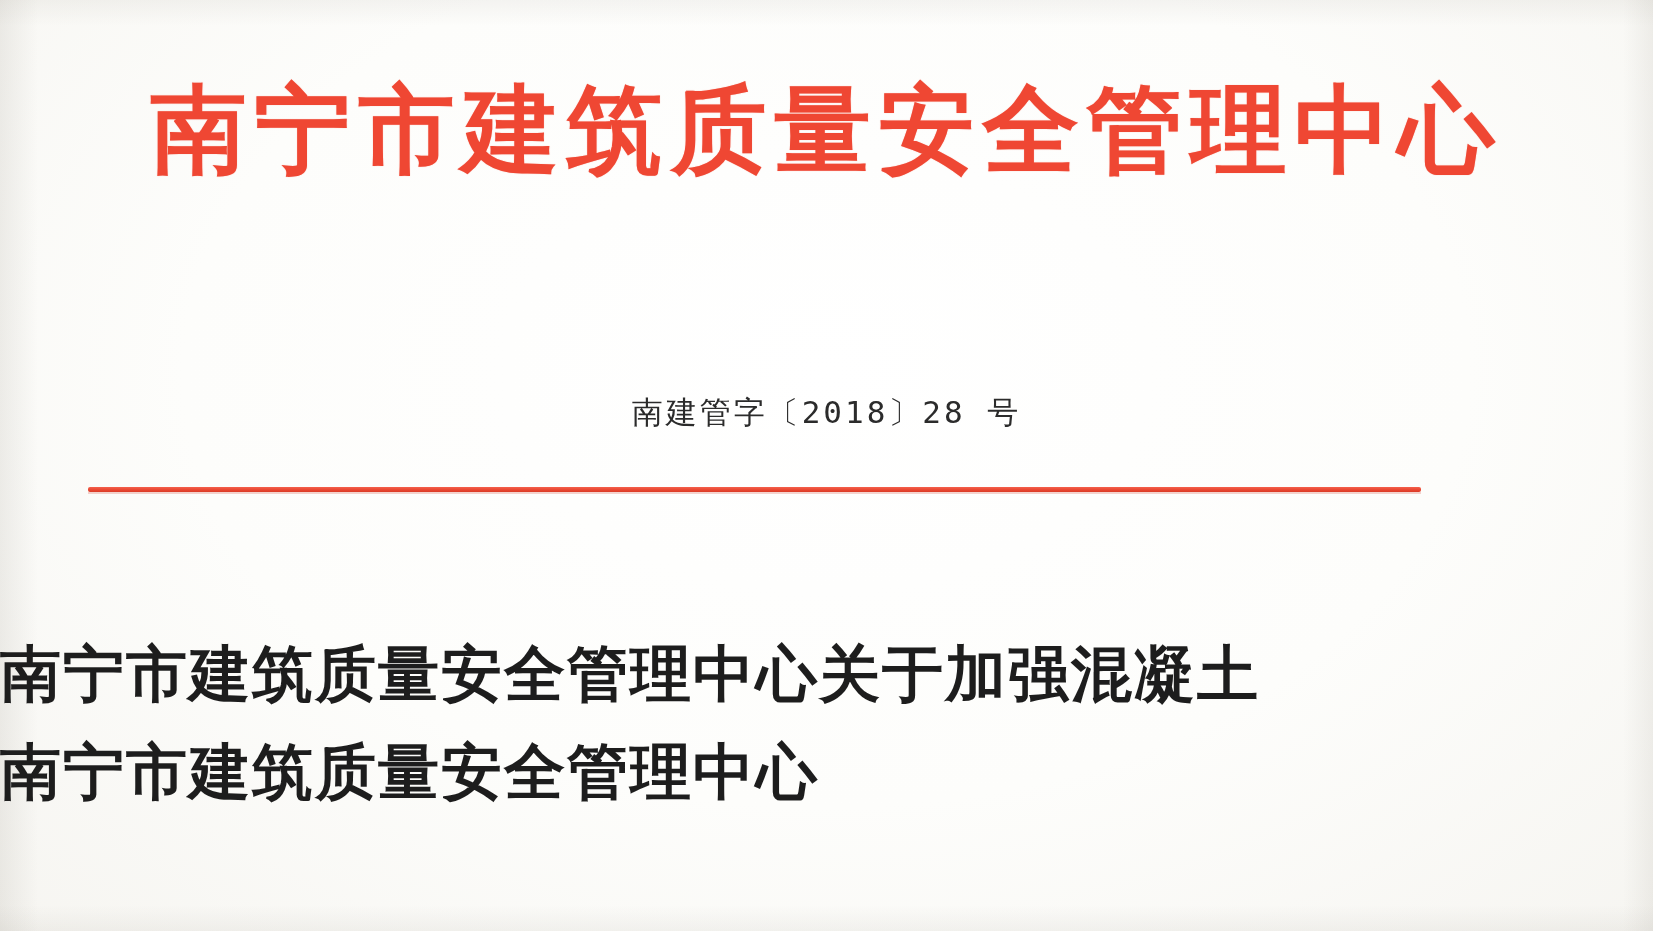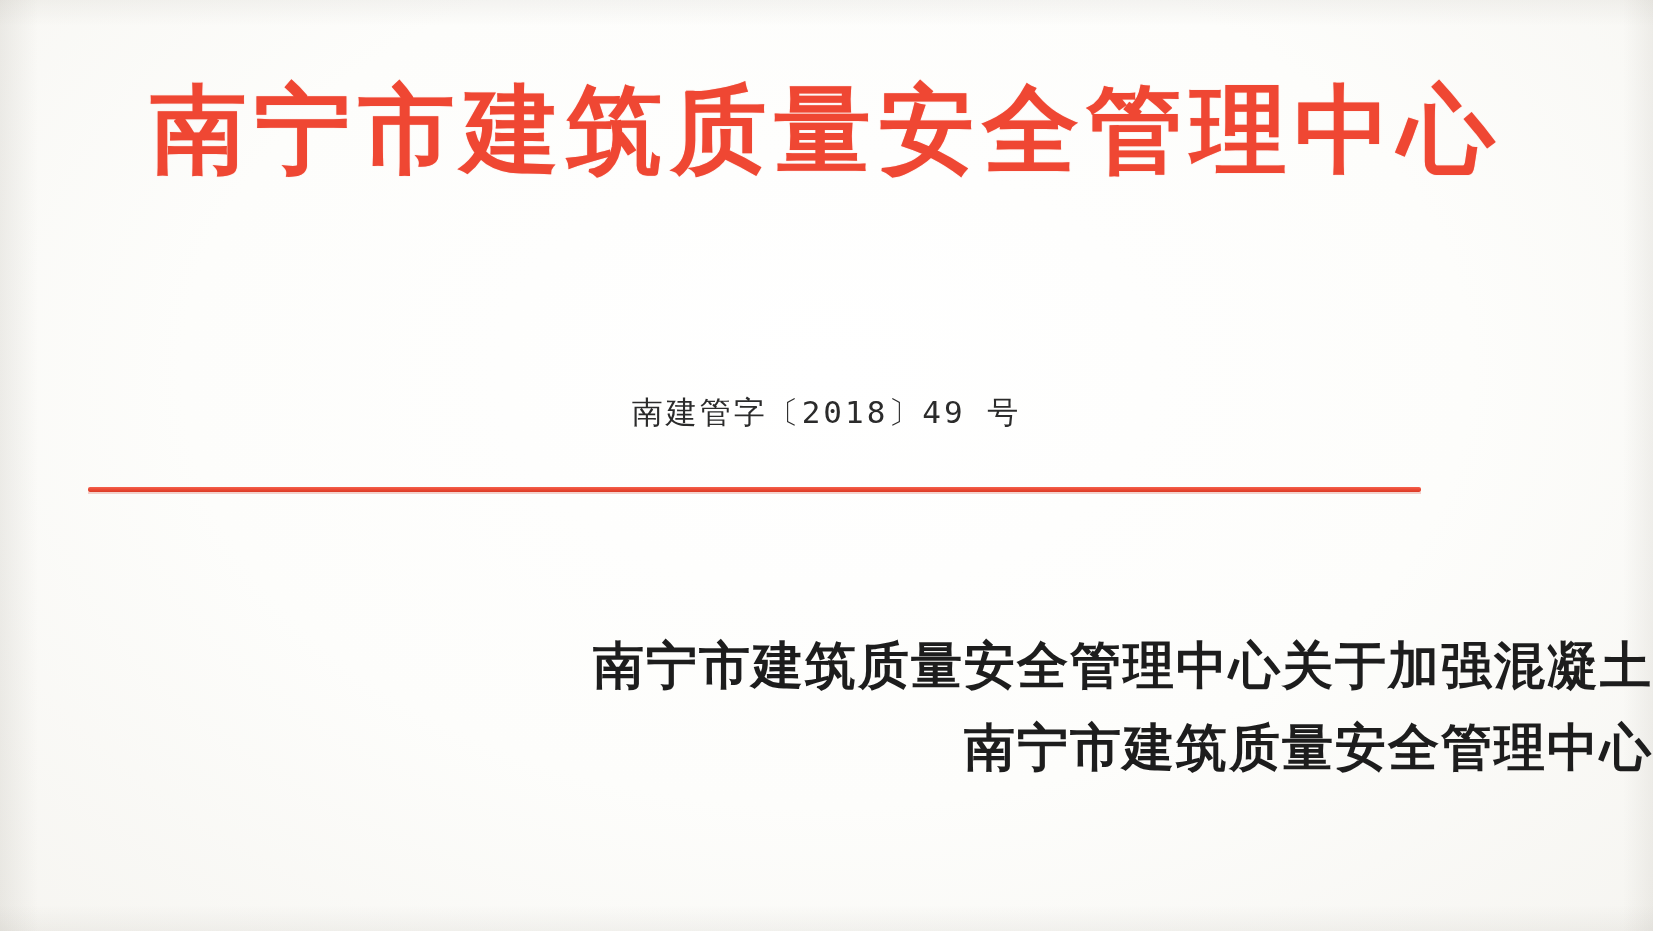--- a/index.html
+++ b/index.html
@@ -80,41 +80,41 @@
     width: 100%;
     height: 2px;
     background: rgba(210,60,40,0.22);
   }
 
   .title-block {
     position: absolute;
     top: 625px;
     left: 0;
     width: 100%;
-    text-align: right;
+    text-align: left;
     color: #1d1d1d;
     font-family: "DejaVu Serif", "Liberation Serif", serif;
     font-weight: bold;
-    font-size: 51px;
+    font-size: 61px;
     line-height: 1.6;
     letter-spacing: 2px;
   }
   .title-line {
     display: block;
     white-space: nowrap;
   }
 </style>
 </head>
 <body>
 
 <div class="page">
 
   <div class="masthead">南宁市建筑质量安全管理中心</div>
 
-  <div class="doc-number">南建管字〔2018〕49 号</div>
+  <div class="doc-number">南建管字〔2018〕28 号</div>
 
   <div class="red-rule"></div>
 
   <div class="title-block">
     <span class="title-line">南宁市建筑质量安全管理中心关于加强混凝土</span>
     <span class="title-line">南宁市建筑质量安全管理中心</span>
   </div>
 
 </div>
 

